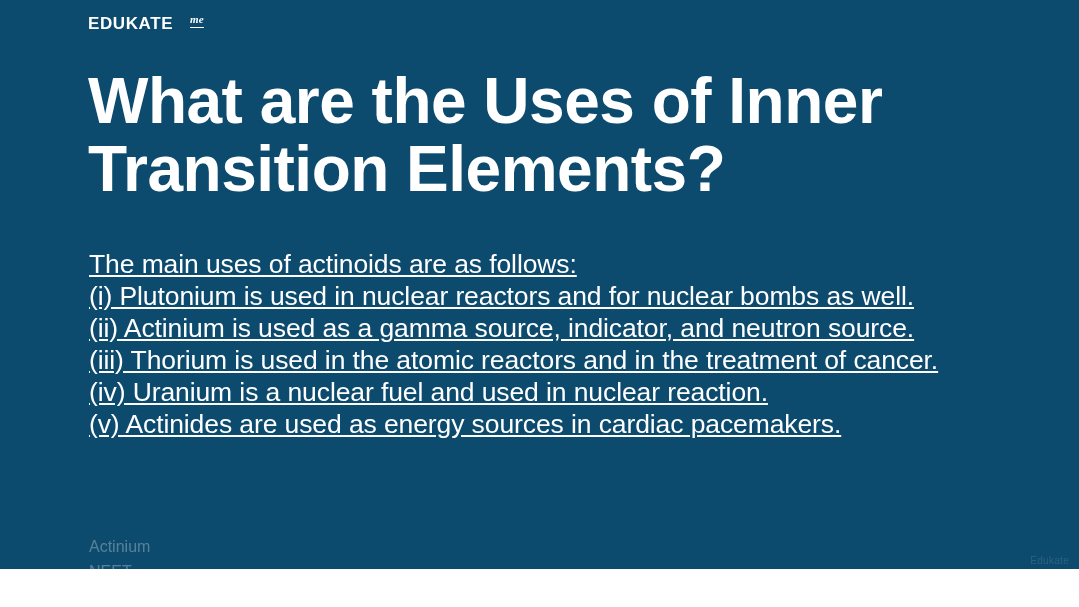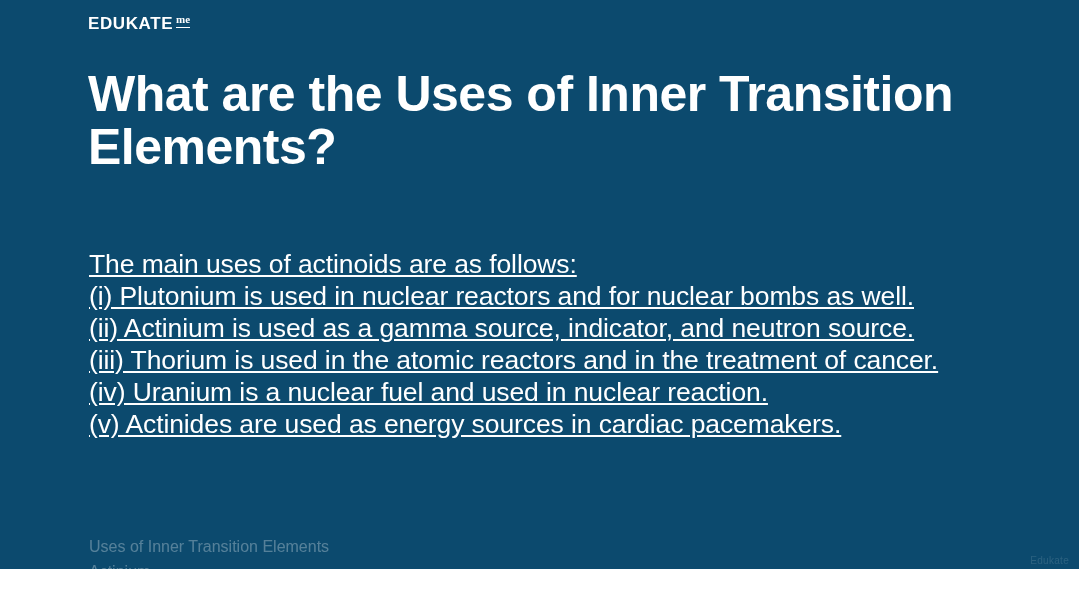--- a/index.html
+++ b/index.html
@@ -34,40 +34,41 @@
   .logo-main {
     font-family: "Liberation Sans", sans-serif;
     font-weight: bold;
     font-size: 17px;
     letter-spacing: 0.6px;
     color: #ffffff;
     line-height: 1;
   }
   .logo-sub {
     font-family: "Liberation Serif", serif;
+    font-style: italic;
     font-weight: bold;
     font-size: 11px;
     color: #ffffff;
     line-height: 1;
-    margin-left: 3px;
+    margin-left: 17px;
     margin-top: -1px;
     border-bottom: 1.5px solid #ffffff;
     padding-bottom: 2px;
   }
 
   
   .title {
     position: absolute;
     left: 88px;
     top: 68px;
     width: 900px;
     margin: 0;
     font-family: "Liberation Sans", sans-serif;
     font-weight: bold;
-    font-size: 50px;
+    font-size: 64px;
     line-height: 1.06;
     color: #ffffff;
     letter-spacing: -0.5px;
   }
 
   
   .body-block {
     position: absolute;
     left: 89px;
     top: 248px;
@@ -122,20 +123,19 @@
   <h1 class="title">What are the Uses of Inner Transition Elements?</h1>
 
   <div class="body-block">The main uses of actinoids are as follows:
 (i) Plutonium is used in nuclear reactors and for nuclear bombs as well.
 (ii) Actinium is used as a gamma source, indicator, and neutron source.
 (iii) Thorium is used in the atomic reactors and in the treatment of cancer.
 (iv) Uranium is a nuclear fuel and used in nuclear reaction.
 (v) Actinides are used as energy sources in cardiac pacemakers.</div>
 
   <div class="footer">
-    <span class="footer-line">Uses of Inner Transition Elements</span>
     <span class="footer-line">Actinium</span>
     <span class="footer-line">NEET</span>
   </div>
 
   <div class="watermark">Edukate</div>
 
 </div>
 
 </body></html>

